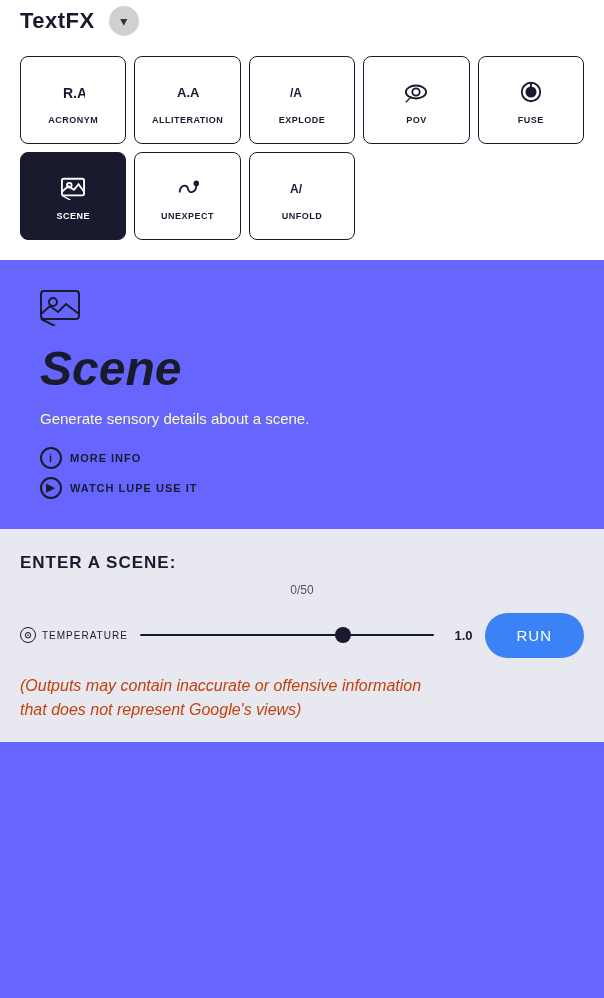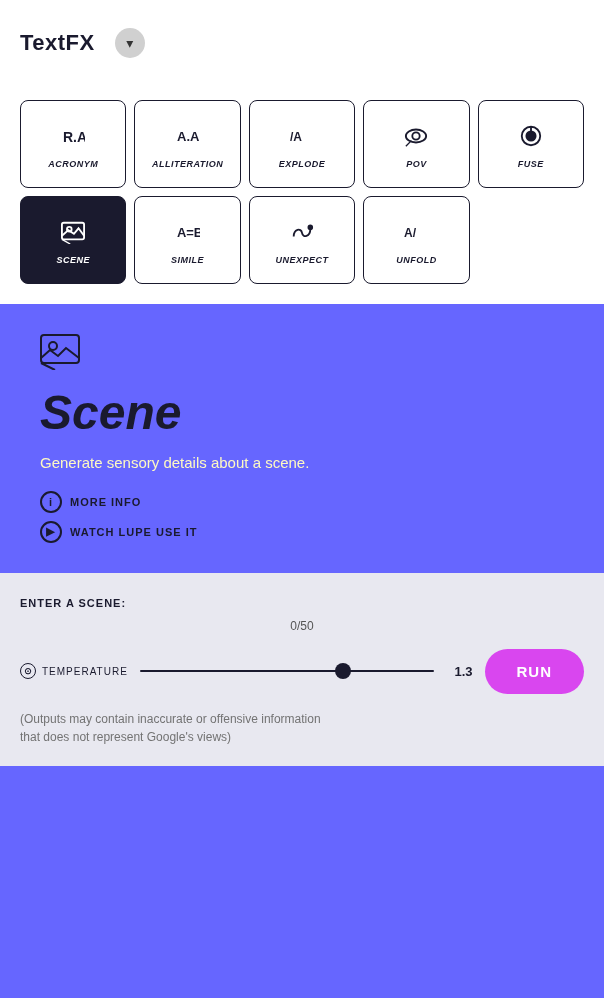--- a/index.html
+++ b/index.html
@@ -9,23 +9,23 @@
       background-color: #6666ff;
       font-family: 'Arial', sans-serif;
       color: #1a1a2e;
       overflow-x: hidden;
     }
 
     
     .header {
       display: flex;
       align-items: center;
-      padding: 28px 20px;
+      padding: 6px 20px;
       background-color: #ffffff;
-      gap: 20px;
+      gap: 14px;
     }
     .header-title {
       font-size: 22px;
       font-weight: 700;
       letter-spacing: 0.5px;
       color: #1a1a2e;
     }
     .header-dropdown-btn {
       width: 30px;
       height: 30px;
@@ -70,21 +70,20 @@
     .fx-card .icon {
       font-size: 20px;
       line-height: 1;
     }
     .fx-card .label {
       font-size: 9px;
       font-weight: 700;
       letter-spacing: 0.5px;
       text-transform: uppercase;
       text-align: center;
-      font-style: italic;
     }
     .fx-card.active .label {
       color: #ffffff;
     }
     .fx-card.active .icon {
       color: #ffffff;
     }
 
     
     .info-section {
@@ -136,21 +135,21 @@
       font-size: 11px;
       flex-shrink: 0;
     }
 
     
     .input-section {
       background-color: #e8e8f0;
       padding: 24px 20px 20px 20px;
     }
     .input-label {
-      font-size: 11px;
+      font-size: 17px;
       font-weight: 700;
       letter-spacing: 1px;
       color: #1a1a2e;
       margin-bottom: 10px;
     }
     .scene-input {
       width: 100%;
       background: transparent;
       border: none;
       border-bottom: 1.5px solid #1a1a2e;
@@ -222,35 +221,36 @@
       cursor: pointer;
     }
     .temp-value {
       font-size: 13px;
       font-weight: 600;
       color: #1a1a2e;
       margin-left: 8px;
       flex-shrink: 0;
     }
     .run-btn {
-      background: #d946ef;
+      background: #3b82f6;
       color: #ffffff;
       border: none;
       border-radius: 30px;
       padding: 14px 32px;
       font-size: 15px;
-      font-weight: 700;
+      font-weight: 400;
       letter-spacing: 1px;
       cursor: pointer;
       flex-shrink: 0;
     }
     .disclaimer {
-      font-size: 12px;
-      color: #737373;
+      font-size: 16px;
+      color: #c2410c;
       line-height: 1.5;
+      font-style: italic;
     }
 
     
     .icon svg {
       width: 24px;
       height: 24px;
     }
   </style>
 </head>
 <body>
@@ -298,26 +298,20 @@
         <div class="label">FUSE</div>
       </div>
       <div class="fx-card active">
         <div class="icon"><svg width="26" height="26" viewBox="0 0 26 26" fill="none" stroke="currentColor" stroke-width="2" xmlns="http://www.w3.org/2000/svg">
             <rect x="1" y="3" width="24" height="18" rx="2" fill="none"></rect>
             <circle cx="9" cy="10" r="2.5" fill="none"></circle>
             <path d="M1 17 L8 11 L14 15 L19 9 L25 17" fill="none"></path>
             <line x1="1" y1="21" x2="10" y2="26" stroke-width="1.5"></line>
           </svg></div>
         <div class="label">SCENE</div>
-      </div>
-      <div class="fx-card">
-        <div class="icon"><svg width="26" height="26" viewBox="0 0 26 26" fill="none" stroke="currentColor" stroke-width="2" xmlns="http://www.w3.org/2000/svg">
-            <text x="1" y="18" font-size="14" font-weight="800" fill="currentColor" font-family="Arial" stroke="none">A=B</text>
-          </svg></div>
-        <div class="label">SIMILE</div>
       </div>
       <div class="fx-card">
         <div class="icon"><svg width="26" height="26" viewBox="0 0 26 26" fill="none" stroke="currentColor" stroke-width="2" xmlns="http://www.w3.org/2000/svg">
             <path d="M4 18 C4 10 12 8 13 14 C14 20 22 18 22 10" fill="none"></path>
             <circle cx="22" cy="8" r="2" fill="currentColor"></circle>
           </svg></div>
         <div class="label">UNEXPECT</div>
       </div>
       <div class="fx-card">
         <div class="icon"><svg width="26" height="26" viewBox="0 0 26 26" fill="none" stroke="currentColor" stroke-width="2" xmlns="http://www.w3.org/2000/svg">
@@ -355,19 +349,19 @@
   <div class="input-label">ENTER A SCENE:</div>
   <div class="char-count">0/50</div>
   <div class="controls-row">
     <div class="temp-label-group">
       <div class="temp-info-icon">⊙</div>
       <span class="temp-label">TEMPERATURE</span>
     </div>
     <div class="slider-container">
       <input type="range" min="0" max="1" step="0.1" value="0.7" style="">
     </div>
-    <span class="temp-value">1.3</span>
+    <span class="temp-value">1.0</span>
     <button class="run-btn">RUN</button>
   </div>
   <div class="disclaimer">
     <span>(Outputs may contain inaccurate or offensive information<br>that does not represent Google's views)</span>
   </div>
 </div>
 
 </body></html>

